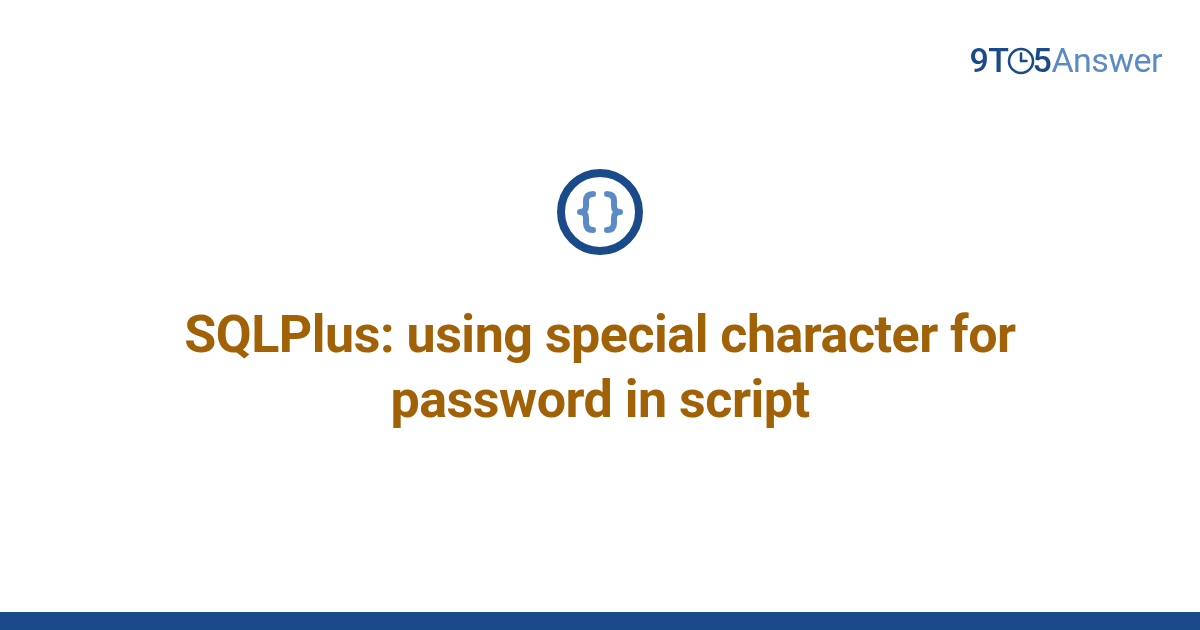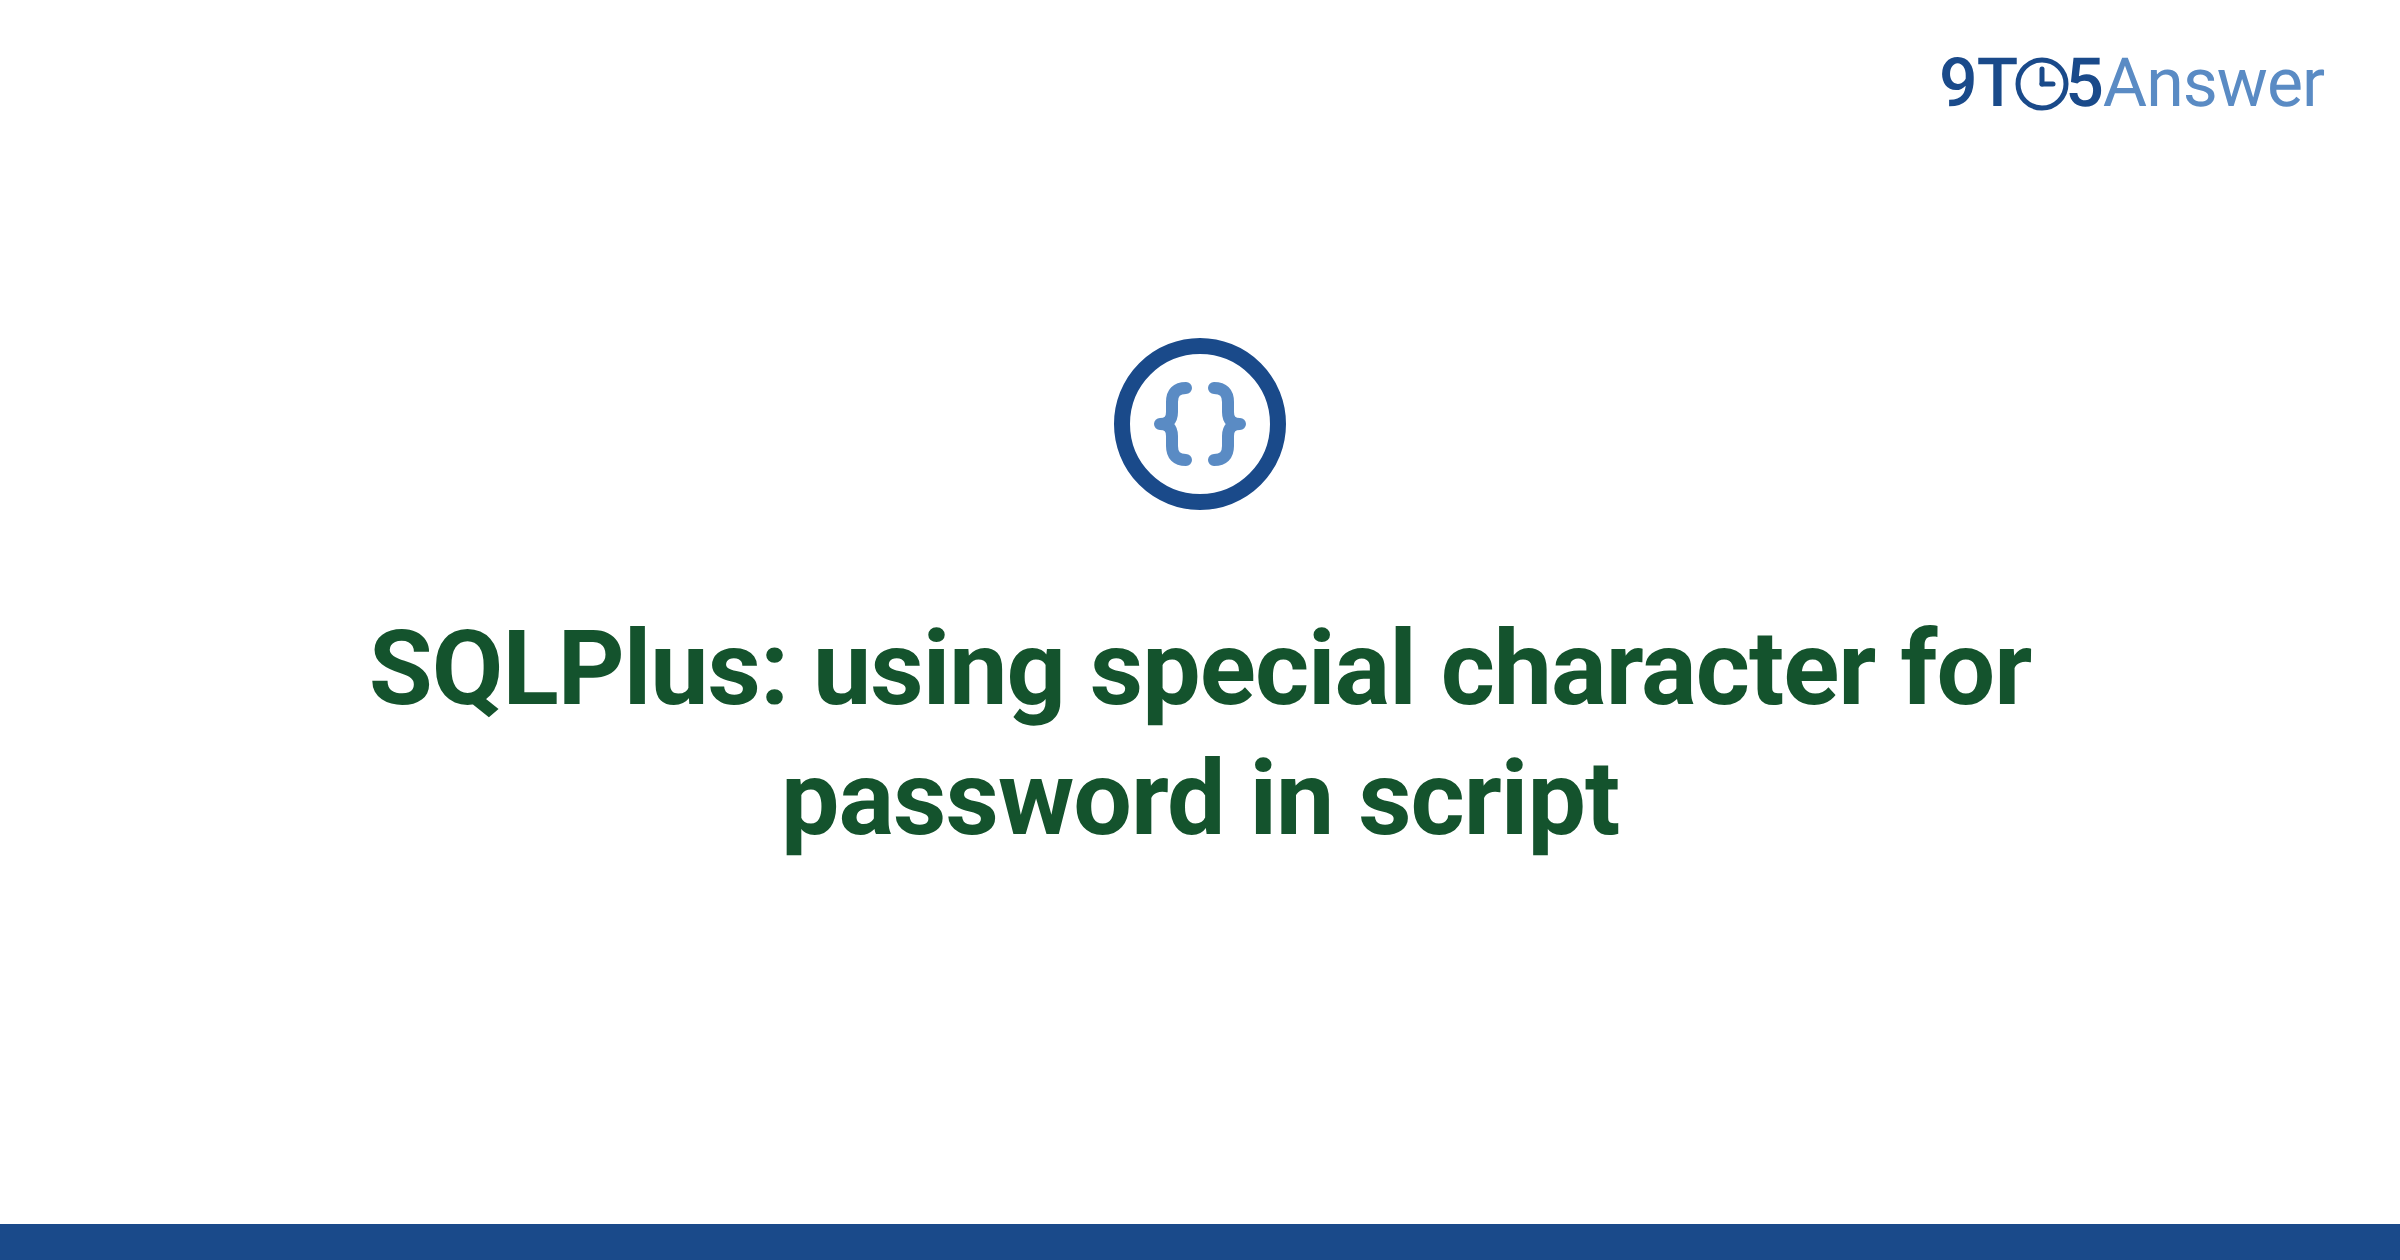--- a/index.html
+++ b/index.html
@@ -10,21 +10,21 @@
     body {
       width: 1200px;
       height: 630px;
       font-family: -apple-system, BlinkMacSystemFont, "Segoe UI", Roboto, Helvetica, Arial, sans-serif;
       background: #ffffff;
       position: relative;
       overflow: hidden;
     }
     .header {
       position: absolute;
-      top: 22px;
+      top: 40px;
       right: 38px;
     }
     .logo {
       font-size: 34px;
       font-weight: 400;
       letter-spacing: -0.5px;
     }
     .logo-9t {
       color: #1a4a8a;
       font-weight: 500;
@@ -59,21 +59,21 @@
     .icon-wrap {
       margin-bottom: 46px;
       margin-top: -10px;
     }
     .braces-icon {
       display: block;
     }
     .title {
       font-size: 52px;
       font-weight: 700;
-      color: #14532d;
+      color: #a16207;
       text-align: center;
       line-height: 1.25;
       max-width: 960px;
       letter-spacing: -0.5px;
     }
     .footer-bar {
       position: absolute;
       bottom: 0;
       left: 0;
       width: 100%;

